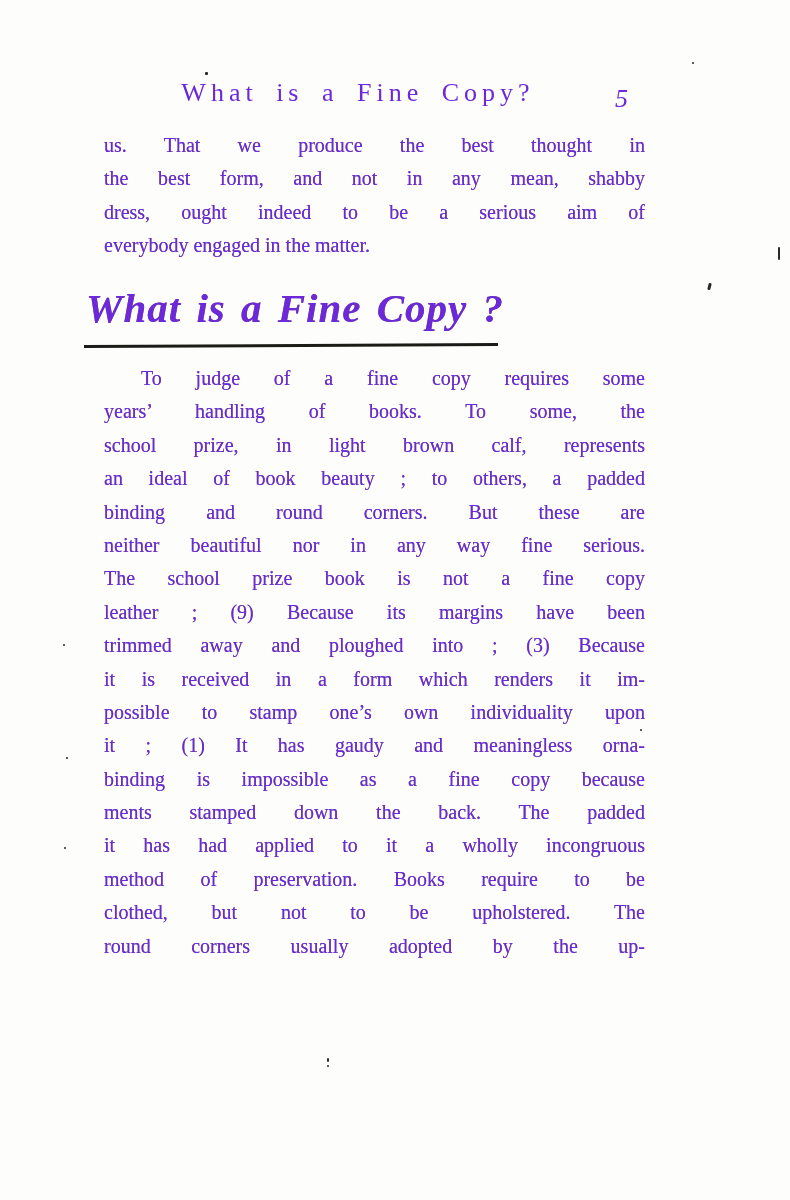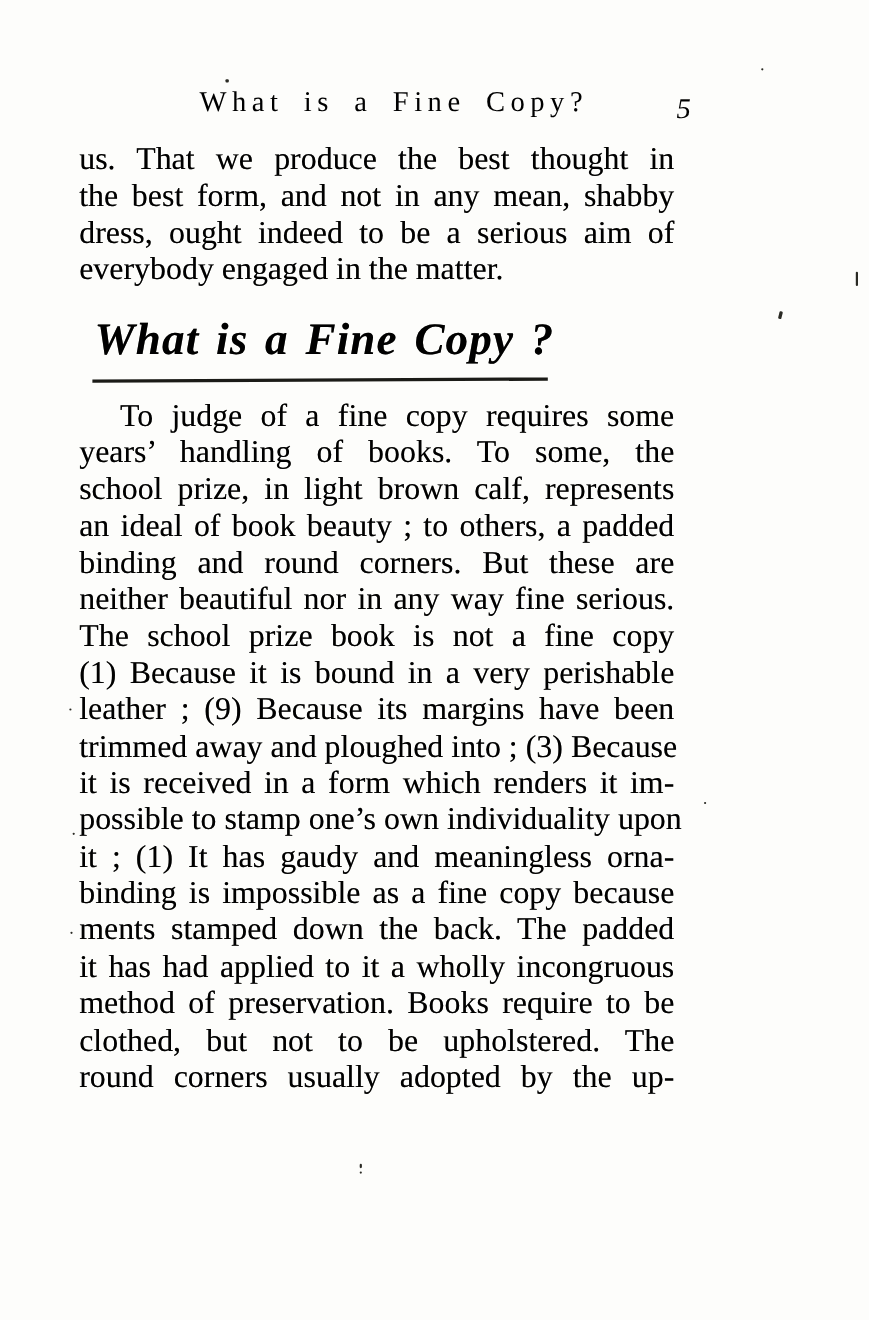--- a/index.html
+++ b/index.html
@@ -6,21 +6,21 @@
     margin: 0;
     padding: 0;
     background: #ffffff;
   }
   .page {
     position: relative;
     width: 790px;
     height: 1200px;
     background: #fdfdfb;
     font-family: "Liberation Serif", serif;
-    color: #000000;
+    color: #6d28d9;
     overflow: hidden;
   }
   
   .running-head {
     position: absolute;
     left: 88px;
     top: 78px;
     width: 540px;
     height: 34px;
   }
@@ -35,23 +35,23 @@
   .page-num {
     position: absolute;
     right: 0;
     top: 6px;
     font-size: 26px;
     font-style: italic;
   }
   
   .para {
     position: absolute;
-    left: 72px;
+    left: 104px;
     width: 541px;
-    font-size: 29px;
+    font-size: 20px;
   }
   .para1 { top: 129px; }
   .para2 { top: 362px; }
   .line {
     height: 33.4px;
     line-height: 33.4px;
     text-align: justify;
     text-align-last: justify;
     white-space: nowrap;
     text-shadow: 0 0 0.4px rgba(20,20,15,0.55);
@@ -113,21 +113,20 @@
   <div class="heading-rule"></div>
 
   <div class="para para2">
     <div class="line indent">To judge of a fine copy requires some</div>
     <div class="line">years’ handling of books.  To some, the</div>
     <div class="line">school prize, in light brown calf, represents</div>
     <div class="line">an ideal of book beauty ; to others, a padded</div>
     <div class="line">binding and round corners.  But these are</div>
     <div class="line">neither beautiful nor in any way fine serious.</div>
     <div class="line">The school prize book is not a fine copy</div>
-    <div class="line">(1) Because it is bound in a very perishable</div>
     <div class="line">leather ; (9) Because its margins have been</div>
     <div class="line">trimmed away and ploughed into ; (3) Because</div>
     <div class="line">it is received in a form which renders it im-</div>
     <div class="line">possible to stamp one’s own individuality upon</div>
     <div class="line">it ; (1) It has gaudy and meaningless orna-</div>
     <div class="line">binding is impossible as a fine copy because</div>
     <div class="line">ments stamped down the back.  The padded</div>
     <div class="line">it has had applied to it a wholly incongruous</div>
     <div class="line">method of preservation.  Books require to be</div>
     <div class="line">clothed, but not to be upholstered.  The</div>

